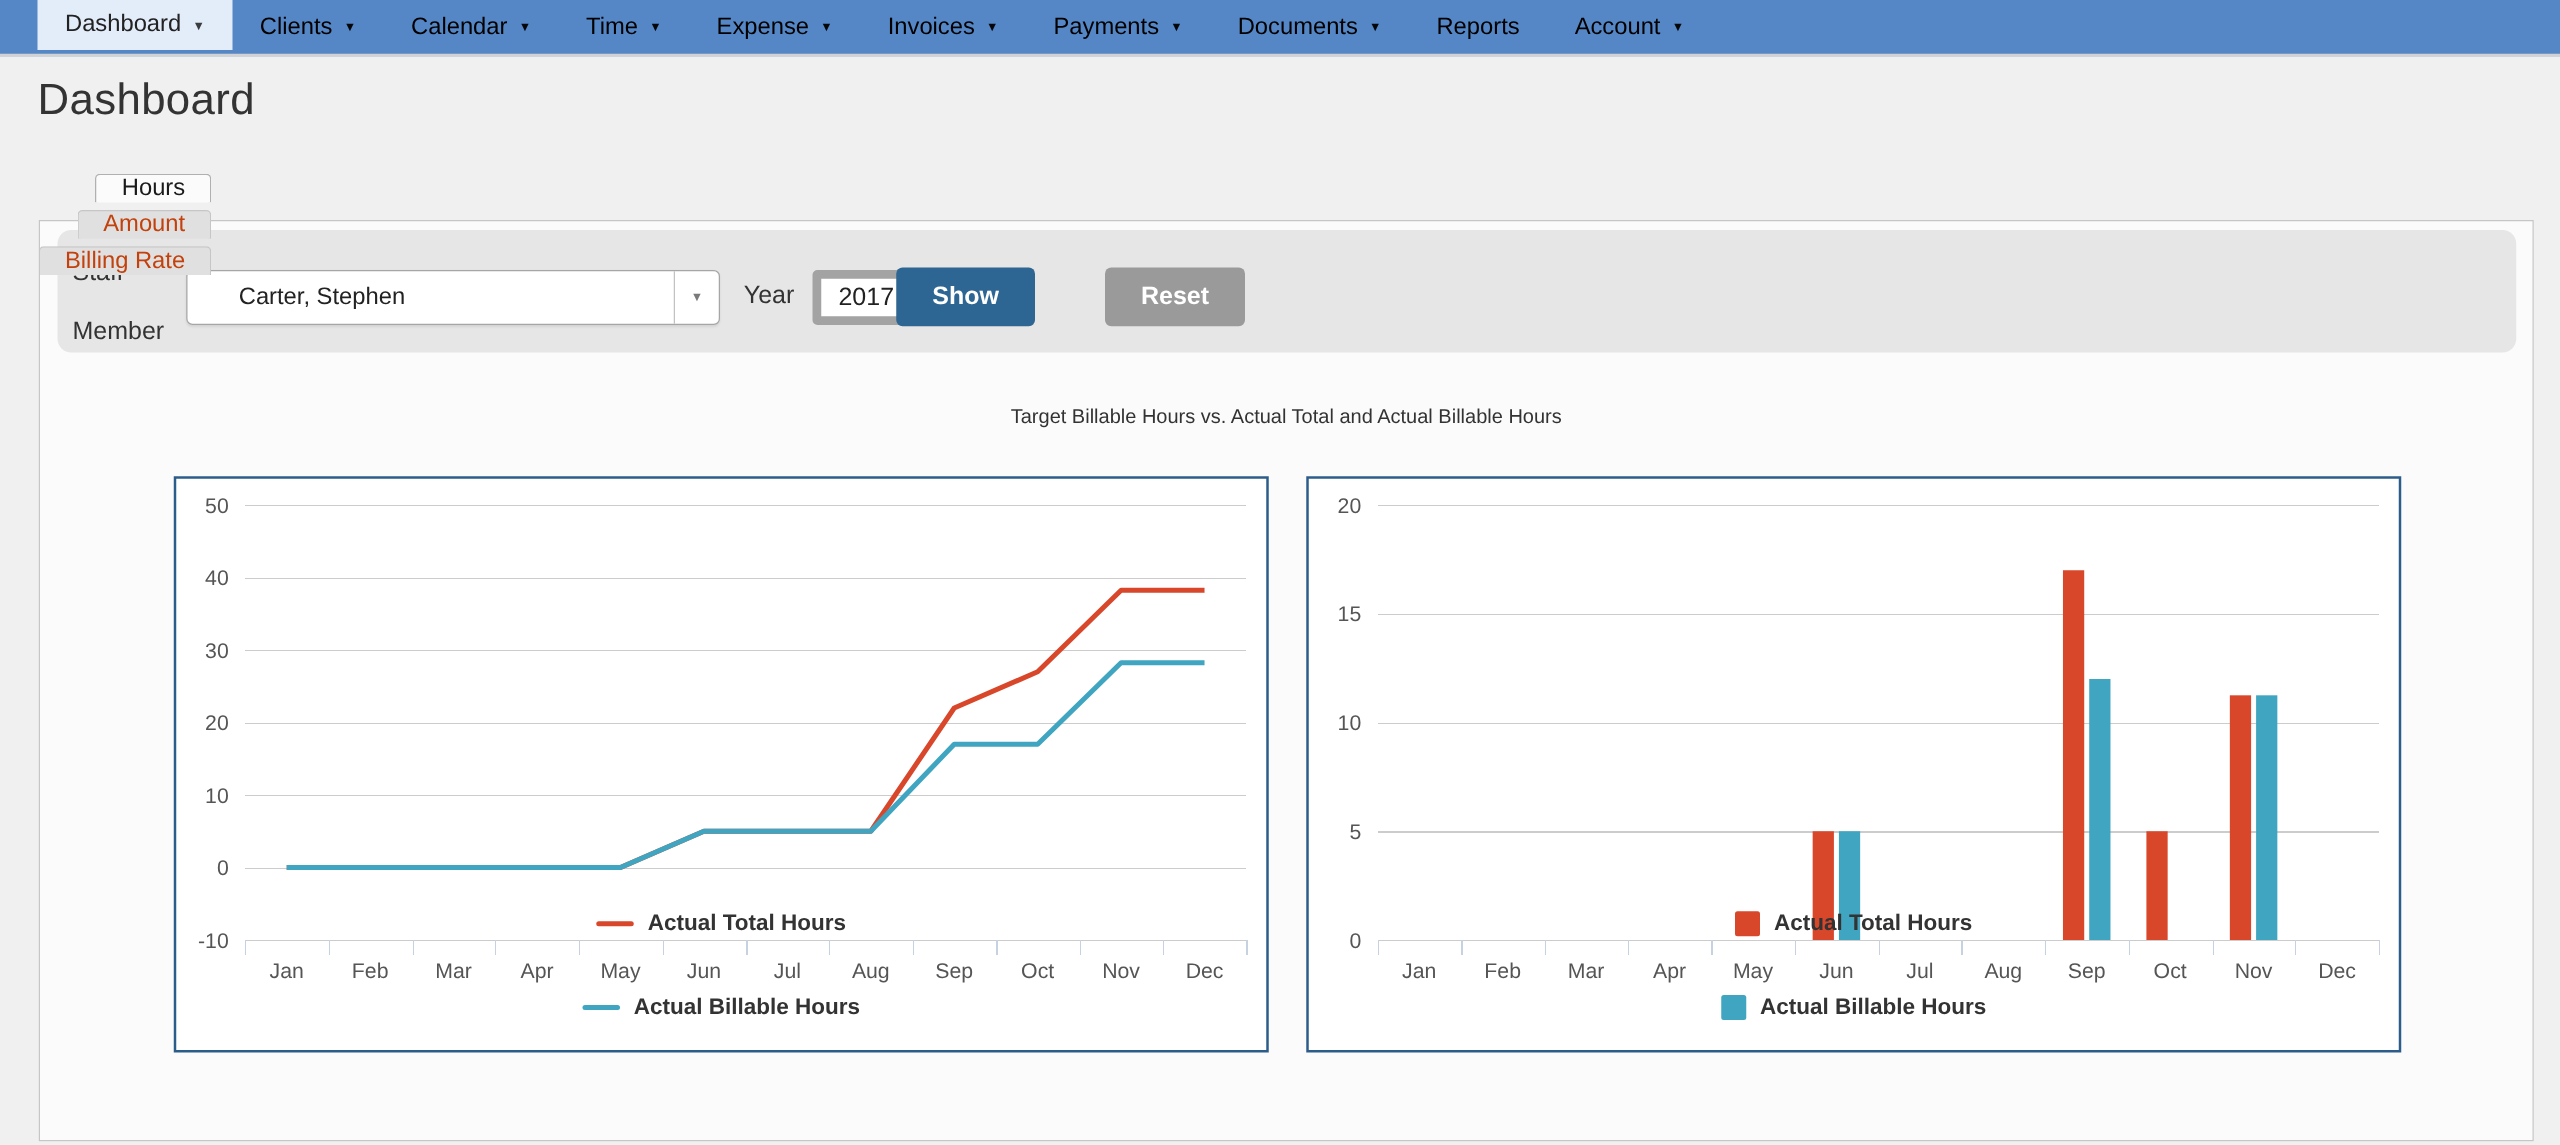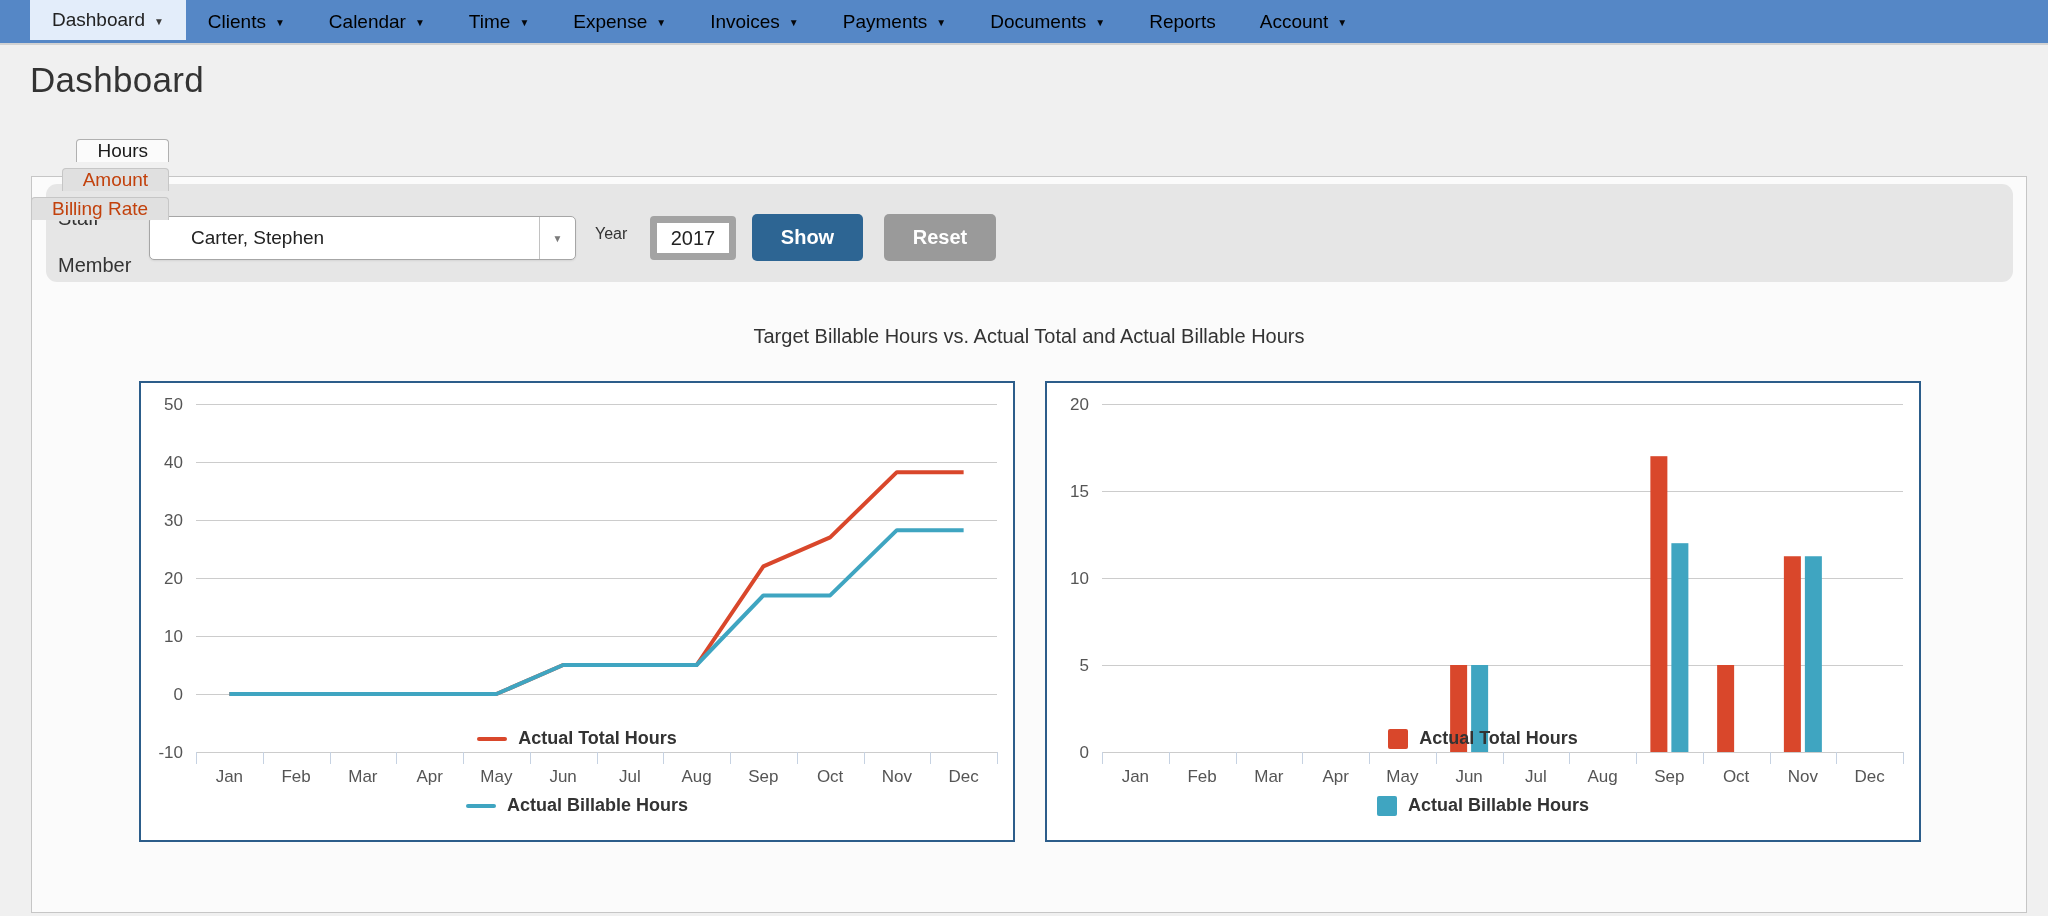--- a/index.html
+++ b/index.html
@@ -76,41 +76,41 @@
     display: flex; align-items: center; cursor: pointer;
     box-shadow: 0 1px 2px rgba(0,0,0,0.08);
   }
   .select-value { flex: 1; padding-left: 14px; font-size: 19px; color: #222222; margin-left: 27px; }
   .select-arrow {
     width: 36px; height: 100%; display: flex; align-items: center; justify-content: center;
     border-left: 1px solid #c2c2c2; color: #7a7a7a; font-size: 10px;
   }
   .year-label {
     position: absolute; left: 549px; top: 41px;
-    font-size: 16px; color: #333333;
+    font-size: 20px; color: #333333;
   }
   .year-input {
     position: absolute; left: 604px; top: 32px; width: 86px; height: 44px;
     border: 7px solid #a3a3a3; border-radius: 4px; background: #ffffff;
     font-family: "Liberation Sans", sans-serif;
     font-size: 20px; color: #222222; text-align: center; outline: none;
   }
   .btn {
     position: absolute; top: 30px; height: 47px;
     border: none; border-radius: 5px; cursor: pointer;
     font-family: "Liberation Sans", sans-serif;
     font-size: 20px; font-weight: bold; color: #ffffff;
   }
-  .btn-show { left: 706px; width: 111px; background: #2d6593; }
+  .btn-show { left: 671px; width: 111px; background: #2d6593; }
   .btn-reset { left: 838px; width: 112px; background: #9a9a9a; }
 
   
   .chart-title {
     position: absolute; left: 0; top: 148px; width: 100%;
-    text-align: center; font-size: 20px; color: #333333;
+    text-align: center; font-size: 16px; color: #333333;
   }
   .chartbox {
     position: absolute; top: 204px; width: 876px; height: 461px;
     background: #ffffff; border: 2px solid #2c5d8a;
   }
   .chartbox-line { left: 107px; }
   .chartbox-bar  { left: 1013px; }
   .chartbox svg { position: absolute; left: 0; top: 0; }
   .chartbox svg text { font-family: "Liberation Sans", sans-serif; }
 

